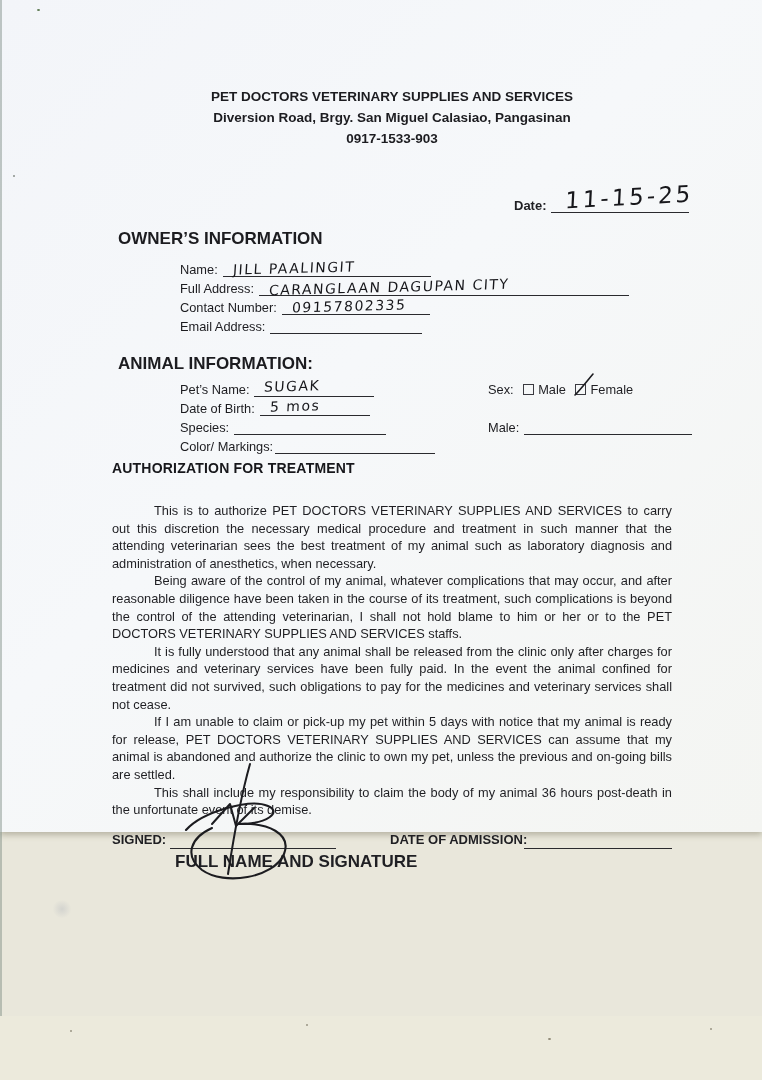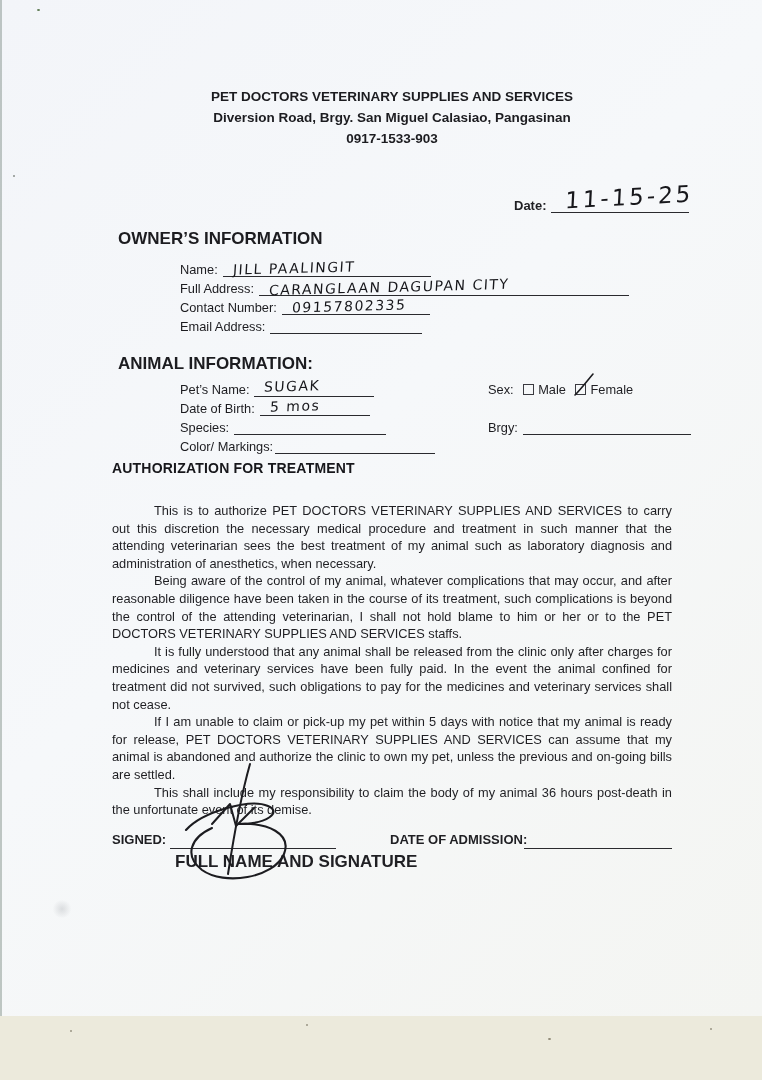--- a/index.html
+++ b/index.html
@@ -5,21 +5,21 @@
   html,body{margin:0;padding:0;}
   body{
     width:762px;height:1080px;
     background:#e9e7db;
     font-family:"Liberation Sans",sans-serif;
     position:relative;overflow:hidden;
     -webkit-font-smoothing:antialiased;
   }
   .scan{position:absolute;inset:0;}
   .paper{
-    position:absolute;left:0;top:0;width:762px;height:1016px;
+    position:absolute;left:0;top:0;width:762px;height:832px;
     background:linear-gradient(135deg,#f3f5f9 0%,#f6f8fa 45%,#f4f5f2 100%);
     box-shadow:0 3px 6px rgba(90,85,60,.35);
   }
   .paper-edge{position:absolute;left:0;top:0;width:2px;height:1016px;background:#7b8a80;opacity:.45;}
   .scanner-bed{position:absolute;left:0;top:1016px;width:762px;height:64px;background:#eceadc;}
   .speck{position:absolute;border-radius:50%;}
   .smudge{position:absolute;left:52px;top:900px;width:20px;height:18px;border-radius:50%;
     background:radial-gradient(circle,#b9bcc0 0%,rgba(185,188,192,0) 70%);opacity:.45;}
 
   .content{position:absolute;left:0;top:0;width:762px;color:#1f1f23;}
@@ -114,21 +114,21 @@
               </svg>
             </span><span>Female</span>
           </span>
         </div>
         <div class="frow">
           <span class="flabel">Date of Birth:</span><span class="fline" style="width:110px;"><span class="hand hand-val" style="bottom:1px;">5 mos</span></span>
         </div>
         <div class="frow" style="position:relative;">
           <span class="flabel">Species:</span><span class="fline" style="width:152px;"><span class="hand hand-val"></span></span>
           <span style="position:absolute;left:308px;top:0;">
-            <span class="flabel">Brgy:</span><span class="fline" style="width:168px;"><span class="hand hand-val"></span></span>
+            <span class="flabel">Male:</span><span class="fline" style="width:168px;"><span class="hand hand-val"></span></span>
           </span>
         </div>
         <div class="frow">
           <span class="flabel">Color/ Markings:</span><span class="fline" style="width:160px;margin-left:2px;"><span class="hand hand-val"></span></span>
         </div>
       </div>
 
       <div class="auth-title">AUTHORIZATION FOR TREATMENT</div>
 
       <div class="body-text">

